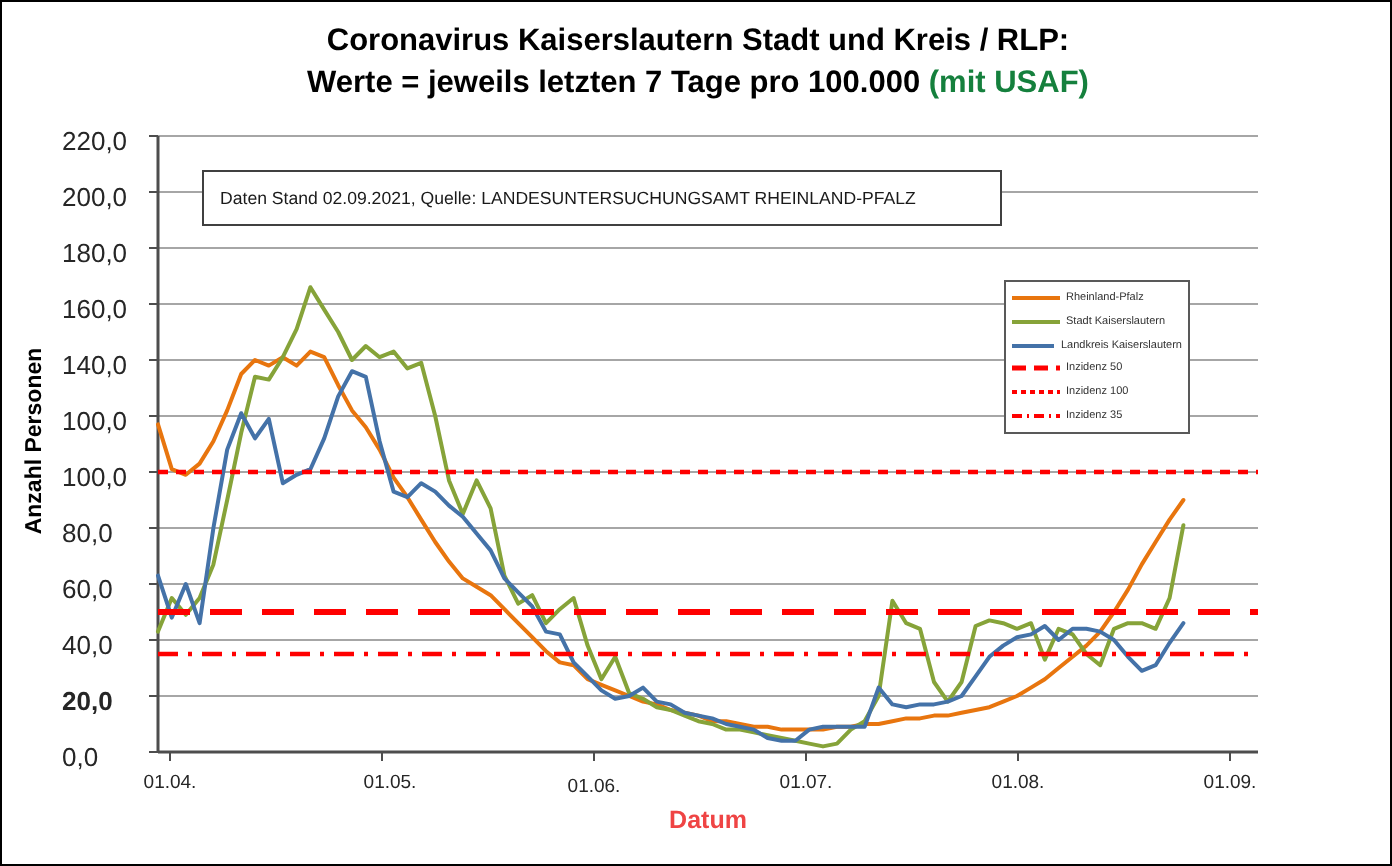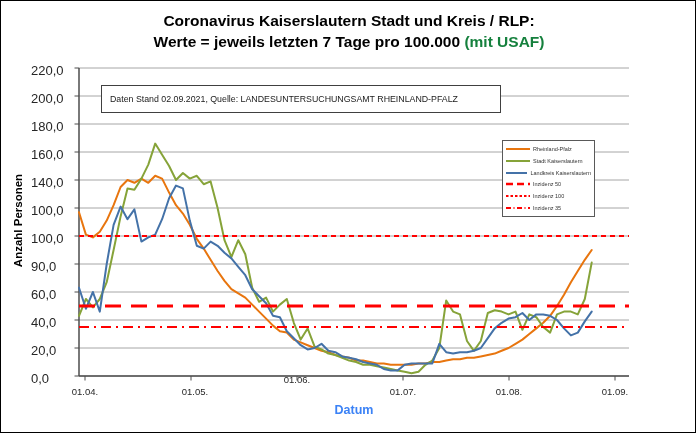--- a/index.html
+++ b/index.html
@@ -4,21 +4,21 @@
 <style>
   html,body{margin:0;padding:0;background:#fff;font-family:"Liberation Sans",sans-serif;}
   #stage{position:relative;width:696px;height:433px;background:#fff;border:1px solid #000;box-sizing:border-box;overflow:hidden;}
   #plot-svg{position:absolute;left:0;top:0;pointer-events:none;}
   .title-block{position:absolute;left:0;top:9px;width:696px;text-align:center;font-weight:bold;font-size:15.5px;line-height:21px;color:#000;}
   .title-red{color:#15803d;}
   .annotation-box{position:absolute;left:100px;top:84px;width:400px;height:28px;background:#fff;border:1px solid #404040;box-sizing:border-box;
     font-size:8.8px;color:#1a1a1a;display:flex;align-items:center;padding-left:8px;}
   .y-axis-title{position:absolute;left:-62px;top:212px;width:160px;height:15px;text-align:center;font-weight:bold;font-size:11.5px;color:#000;
     transform:rotate(-90deg);}
-  .x-axis-title{position:absolute;left:253px;top:402px;width:200px;text-align:center;font-weight:bold;font-size:12.5px;color:#3b82f6;}
+  .x-axis-title{position:absolute;left:253px;top:402px;width:200px;text-align:center;font-weight:bold;font-size:12.5px;color:#ef4444;}
   .ytick{position:absolute;width:42px;text-align:left;font-size:13px;color:#262626;}
   .xtick{position:absolute;width:44px;text-align:center;font-size:9.5px;color:#262626;}
   .legend-box{position:absolute;left:501px;top:139px;width:93px;height:77px;background:#fff;border:1px solid #595959;box-sizing:border-box;
     display:flex;flex-direction:column;justify-content:space-around;padding:2px 3px;}
   .legend-row{display:flex;align-items:center;gap:3px;height:10px;}
   .legend-label{font-size:5.5px;color:#333;white-space:nowrap;}
 </style>
 </head>
 <body>
 
@@ -72,36 +72,36 @@
 
   <div class="annotation-box">
     <span>Daten Stand 02.09.2021, Quelle: LANDESUNTERSUCHUNGSAMT RHEINLAND-PFALZ</span>
   </div>
 
   <div class="y-axis-title">Anzahl Personen</div>
   <div class="x-axis-title">Datum</div>
 
   <div id="y-ticks">
       <div class="ytick" style="left: 30px; top: 369.5px;">0,0</div>
-      <div class="ytick" style="left: 30px; top: 341.5px;">20,0</div>
+      <div class="ytick" style="left: 30px; top: 341.5px; font-weight: bold;">20,0</div>
       <div class="ytick" style="left: 30px; top: 313.5px;">40,0</div>
       <div class="ytick" style="left: 30px; top: 285.5px;">60,0</div>
-      <div class="ytick" style="left: 30px; top: 257.5px;">90,0</div>
+      <div class="ytick" style="left: 30px; top: 257.5px;">80,0</div>
       <div class="ytick" style="left: 30px; top: 229.5px;">100,0</div>
       <div class="ytick" style="left: 30px; top: 201.5px;">100,0</div>
       <div class="ytick" style="left: 30px; top: 173.5px;">140,0</div>
       <div class="ytick" style="left: 30px; top: 145.5px;">160,0</div>
       <div class="ytick" style="left: 30px; top: 117.5px;">180,0</div>
       <div class="ytick" style="left: 30px; top: 89.5px;">200,0</div>
       <div class="ytick" style="left: 30px; top: 61.5px;">220,0</div>
     </div>
   <div id="x-ticks">
       <div class="xtick" style="left: 62px; top: 385px;">01.04.</div>
       <div class="xtick" style="left: 172px; top: 385px;">01.05.</div>
-      <div class="xtick" style="left: 274px; top: 373px;">01.06.</div>
+      <div class="xtick" style="left: 274px; top: 387px;">01.06.</div>
       <div class="xtick" style="left: 380px; top: 385px;">01.07.</div>
       <div class="xtick" style="left: 486px; top: 385px;">01.08.</div>
       <div class="xtick" style="left: 592px; top: 385px;">01.09.</div>
     </div>
 
   <div class="legend-box" id="legend-rows">
       <div class="legend-row">
         <svg width="24" height="6">
           <line x1="0" y1="3" x2="24" y2="3" stroke="#e8750e" stroke-width="2"></line>
         </svg>

